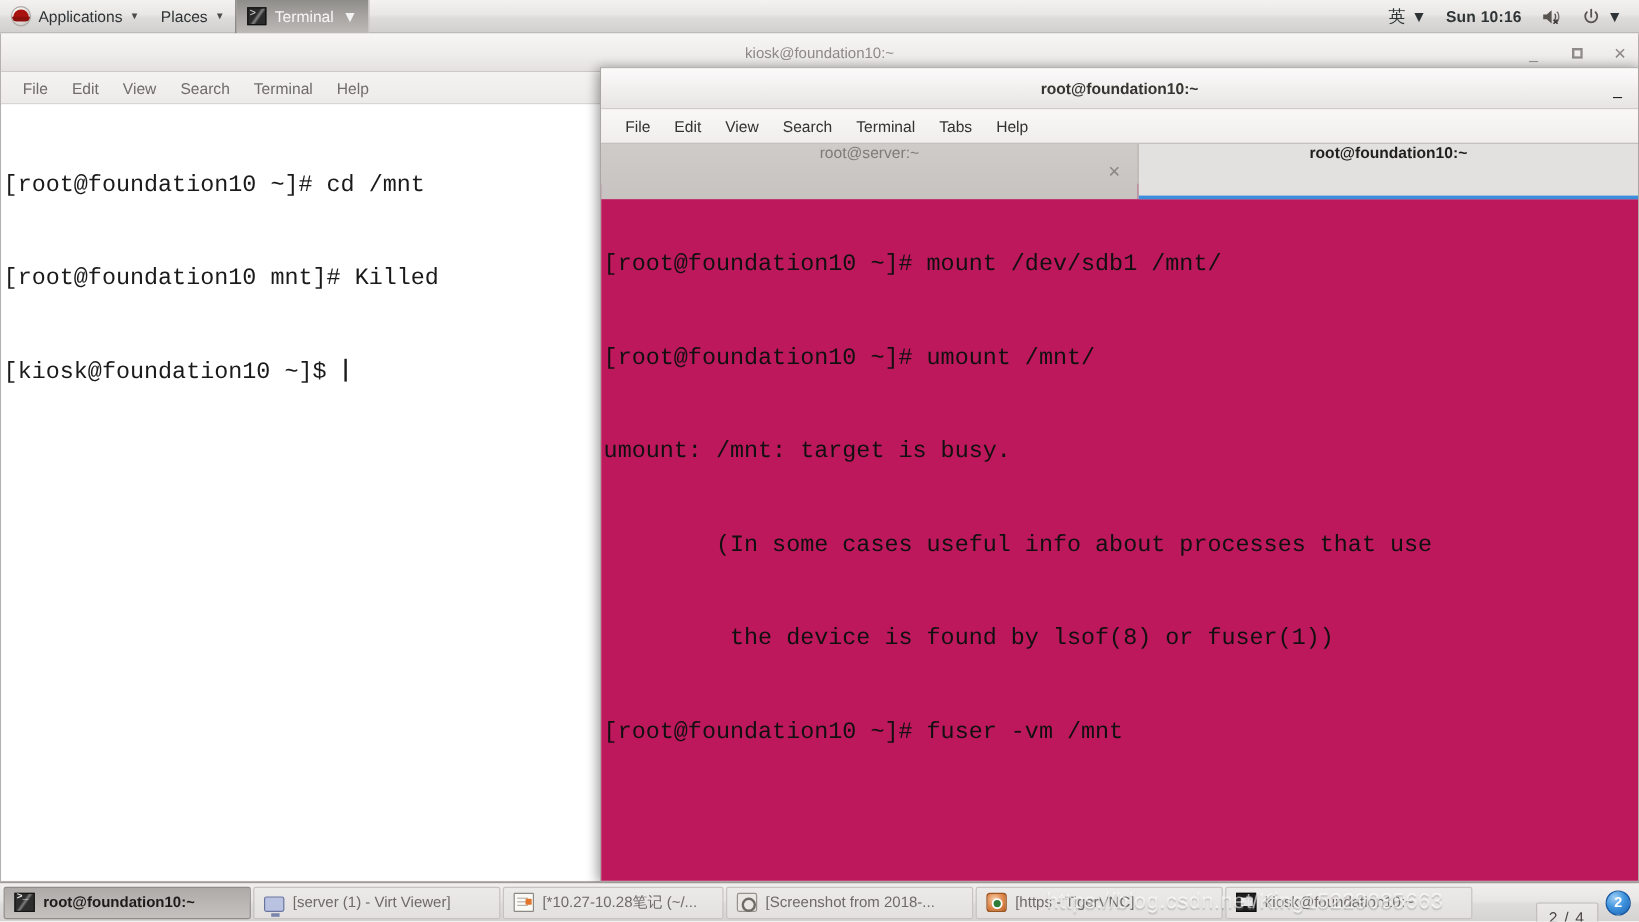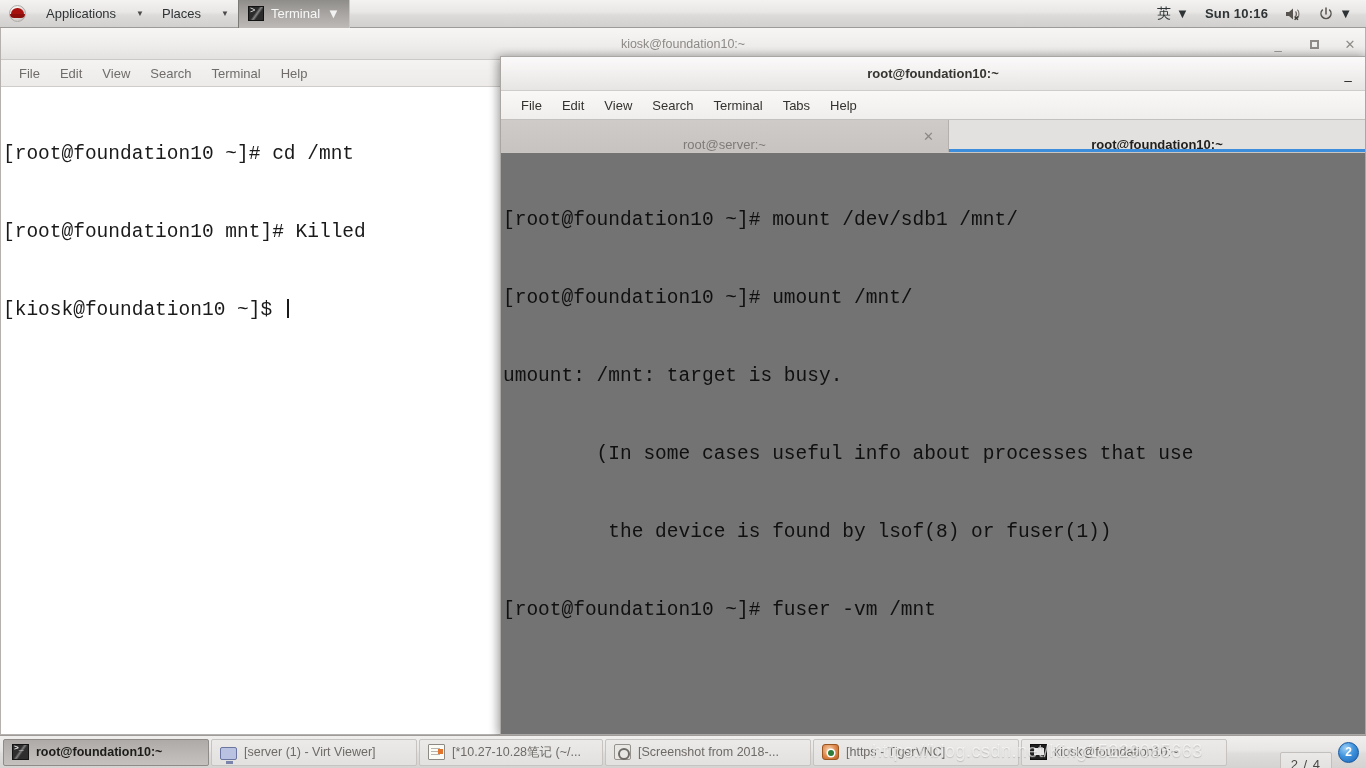--- a/index.html
+++ b/index.html
@@ -13,21 +13,21 @@
 
   
   #top-panel {
     position: absolute; left: 0; top: 0; width: 1366px; height: 28px;
     background: linear-gradient(to bottom, #f3f2f1 0%, #e9e7e5 45%, #dedcda 55%, #d2d0ce 100%);
     border-bottom: 1px solid #9d9a97;
     display: flex; align-items: center;
     font-size: 13px; color: #2e3436;
   }
   .panel-btn {
-    display: flex; align-items: center; gap: 20px;
+    display: flex; align-items: center; gap: 6px;
     height: 27px; padding: 0 9px; cursor: default;
   }
   .panel-btn .caret { font-size: 8px; color: #4a4a4a; line-height: 1; }
   #rh-logo { width: 17px; height: 17px; position: relative; }
   #rh-logo .dot {
     position: absolute; left: 0; top: 0; width: 17px; height: 17px;
     border-radius: 50%;
     background: radial-gradient(circle at 35% 32%, #ffffff 0%, #f0eeec 38%, #d8d5d2 62%, #b9b5b1 100%);
     border: 1px solid #aeaba7;
   }
@@ -125,22 +125,22 @@
   #fg-winbtns { position: absolute; right: 10px; top: 0; height: 34px; display: flex; align-items: center; }
   #fg-menubar {
     height: 28px; display: flex; align-items: center; padding-left: 10px;
     background: linear-gradient(to bottom, #f9f8f7 0%, #f0eeed 100%);
     font-size: 13px; color: #34322e;
   }
   #fg-menubar .mi { padding: 0 10px; height: 27px; display: flex; align-items: center; cursor: default; }
 
   #fg-tabbar { height: 34px; display: flex; background: #c9c6c3; border-top: 1px solid #c3c0bd; }
   .tab {
-    position: relative; display: flex; align-items: flex-end; justify-content: center;
-    font-size: 13px; cursor: default; height: 32px;
+    position: relative; display: flex; align-items: flex-start; justify-content: center;
+    font-size: 13px; cursor: default; height: 46px;
   }
   .tab.inactive {
     width: 448px;
     background: linear-gradient(to bottom, #cfcccа 0%, #c9c6c3 100%);
     background: linear-gradient(to bottom, #cecbc8 0%, #c6c3c0 100%);
     color: #7e7b78;
     border-right: 1px solid #b3b0ad;
   }
   .tab.active {
     flex: 1;
@@ -150,21 +150,21 @@
   .tab.active::after {
     content: ""; position: absolute; left: 0; right: 0; bottom: 0; height: 3px;
     background: #3d8ddd;
   }
   .tab-close {
     position: absolute; right: 14px; top: 50%; transform: translateY(-50%);
     font-size: 13px; color: #8b8885; cursor: default;
   }
 
   #fg-term {
-    flex: 1; background: #737373; padding: 2px 0 0 2px;
+    flex: 1; background: #be185d; padding: 2px 0 0 2px;
     font-family: "Liberation Mono", monospace;
     font-size: 19.5px; line-height: 26px; color: #101010;
     white-space: pre; overflow: hidden;
   }
 
   
   #taskbar {
     position: absolute; left: 0; bottom: 0; width: 1366px; height: 33px;
     background: linear-gradient(to bottom, #f1efee 0%, #e8e6e4 45%, #dfdddb 55%, #d5d3d1 100%);
     border-top: 1px solid #9e9b98;

